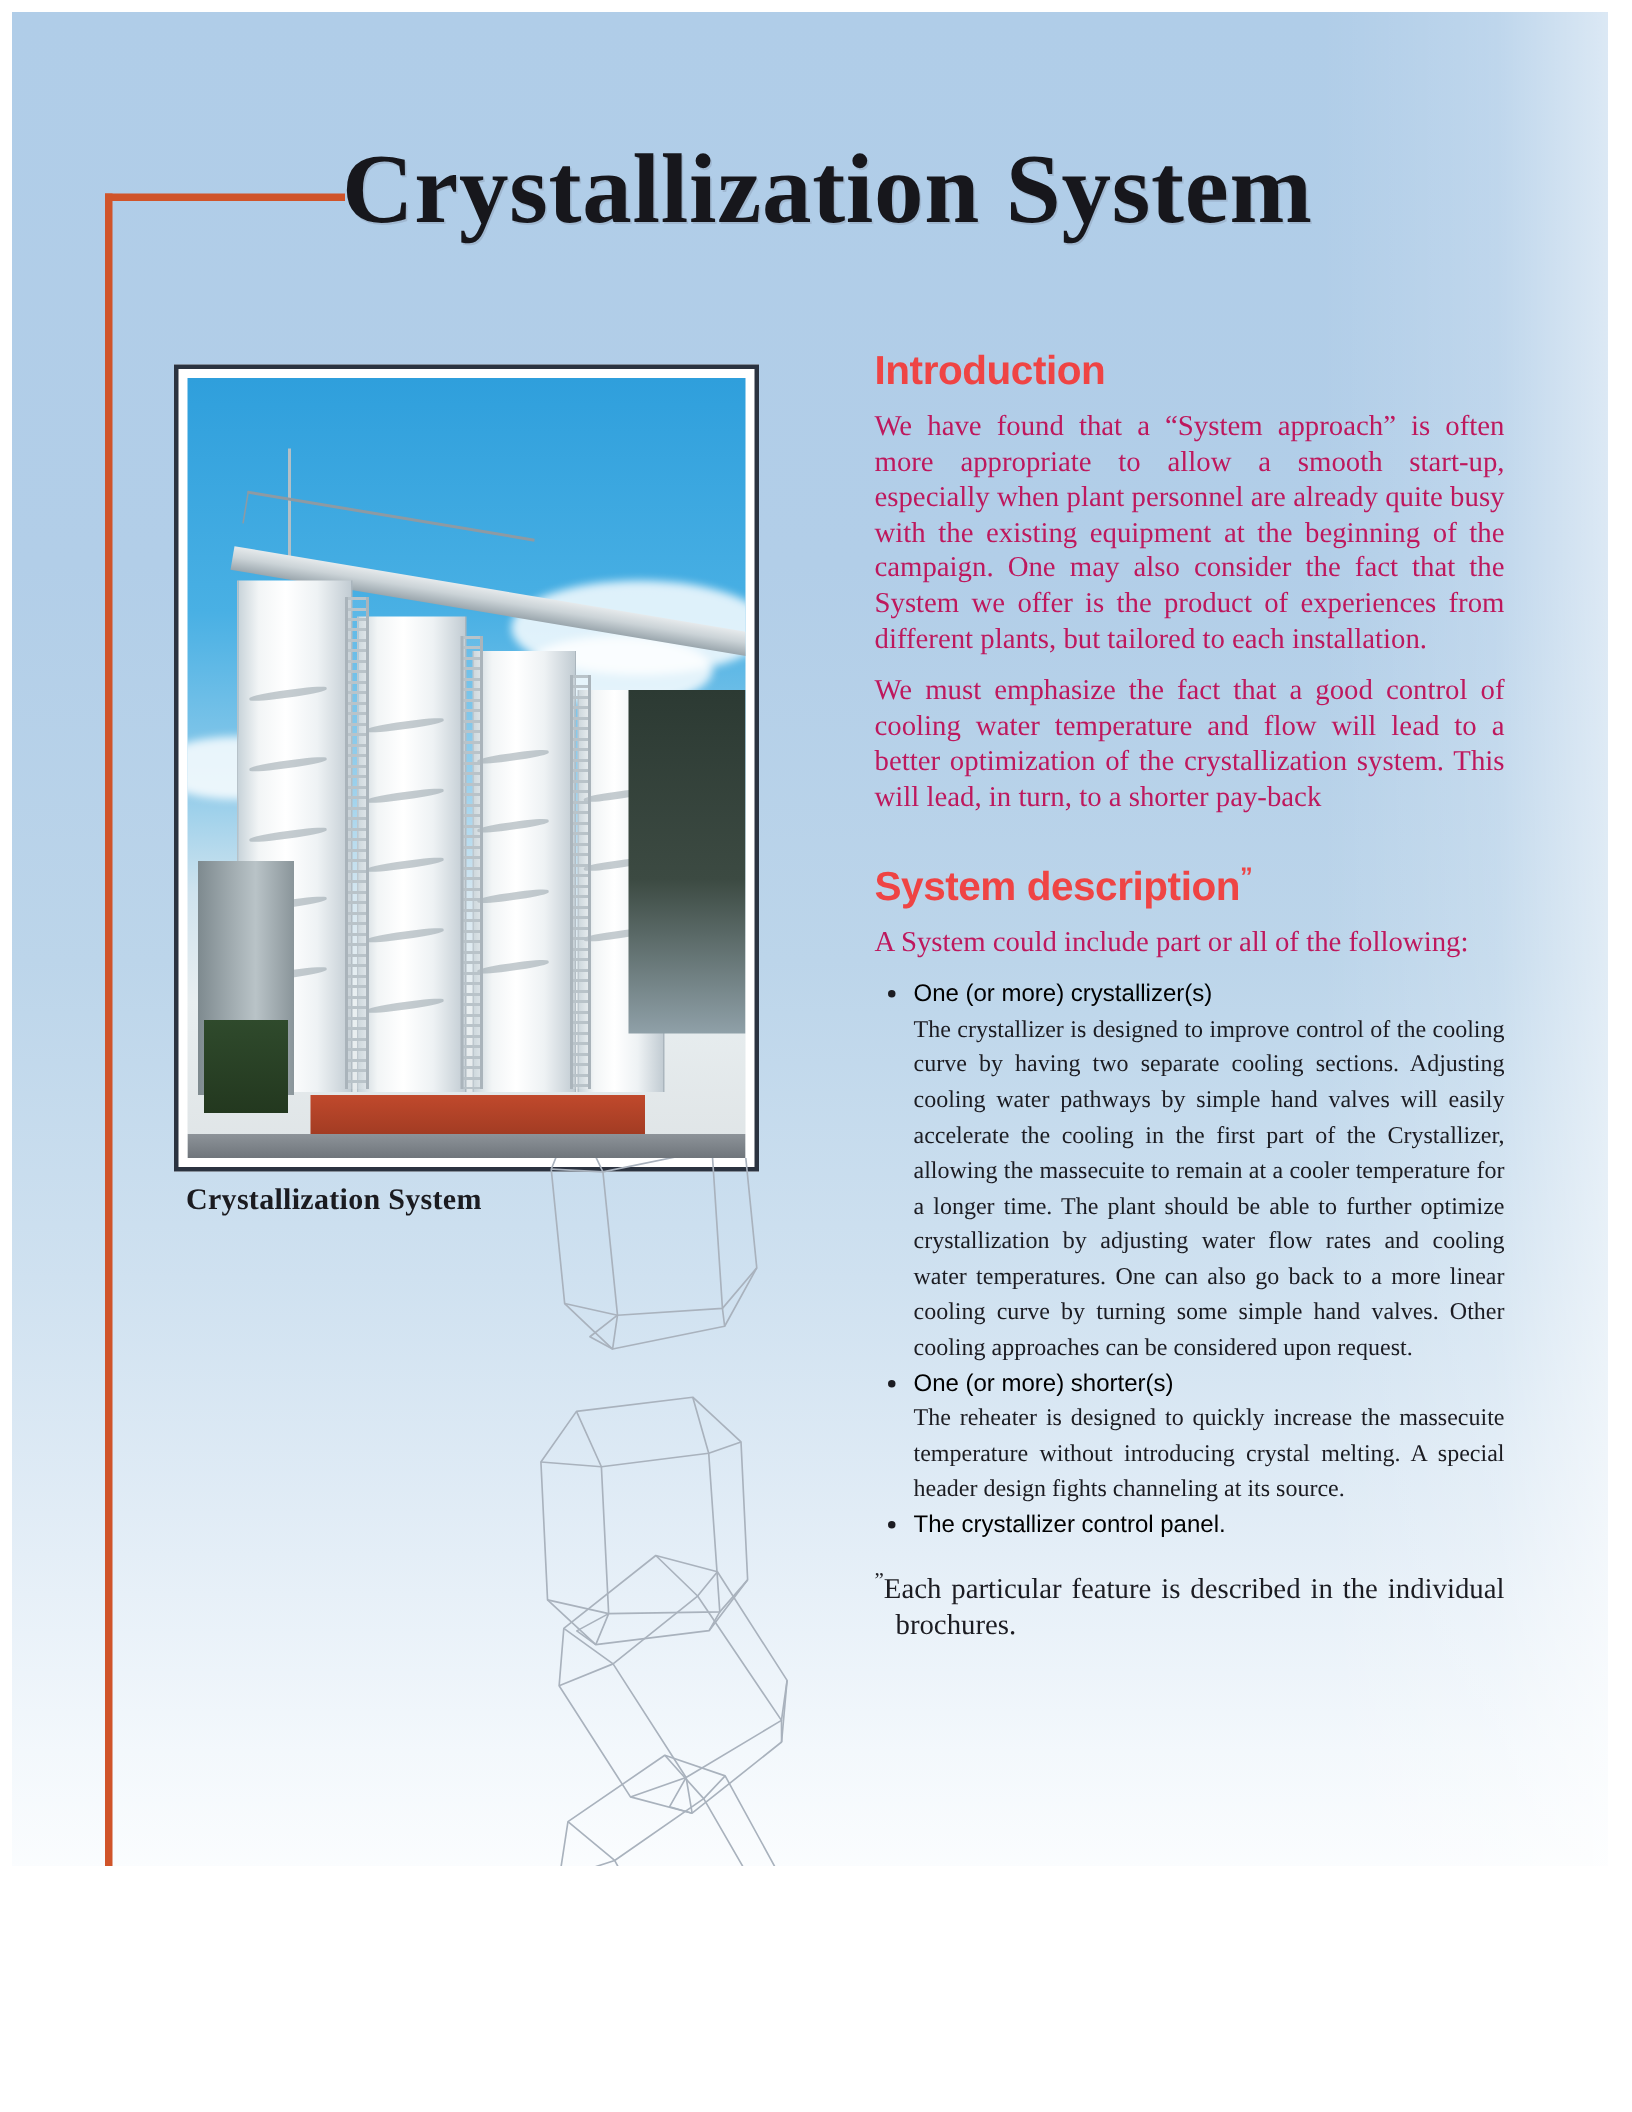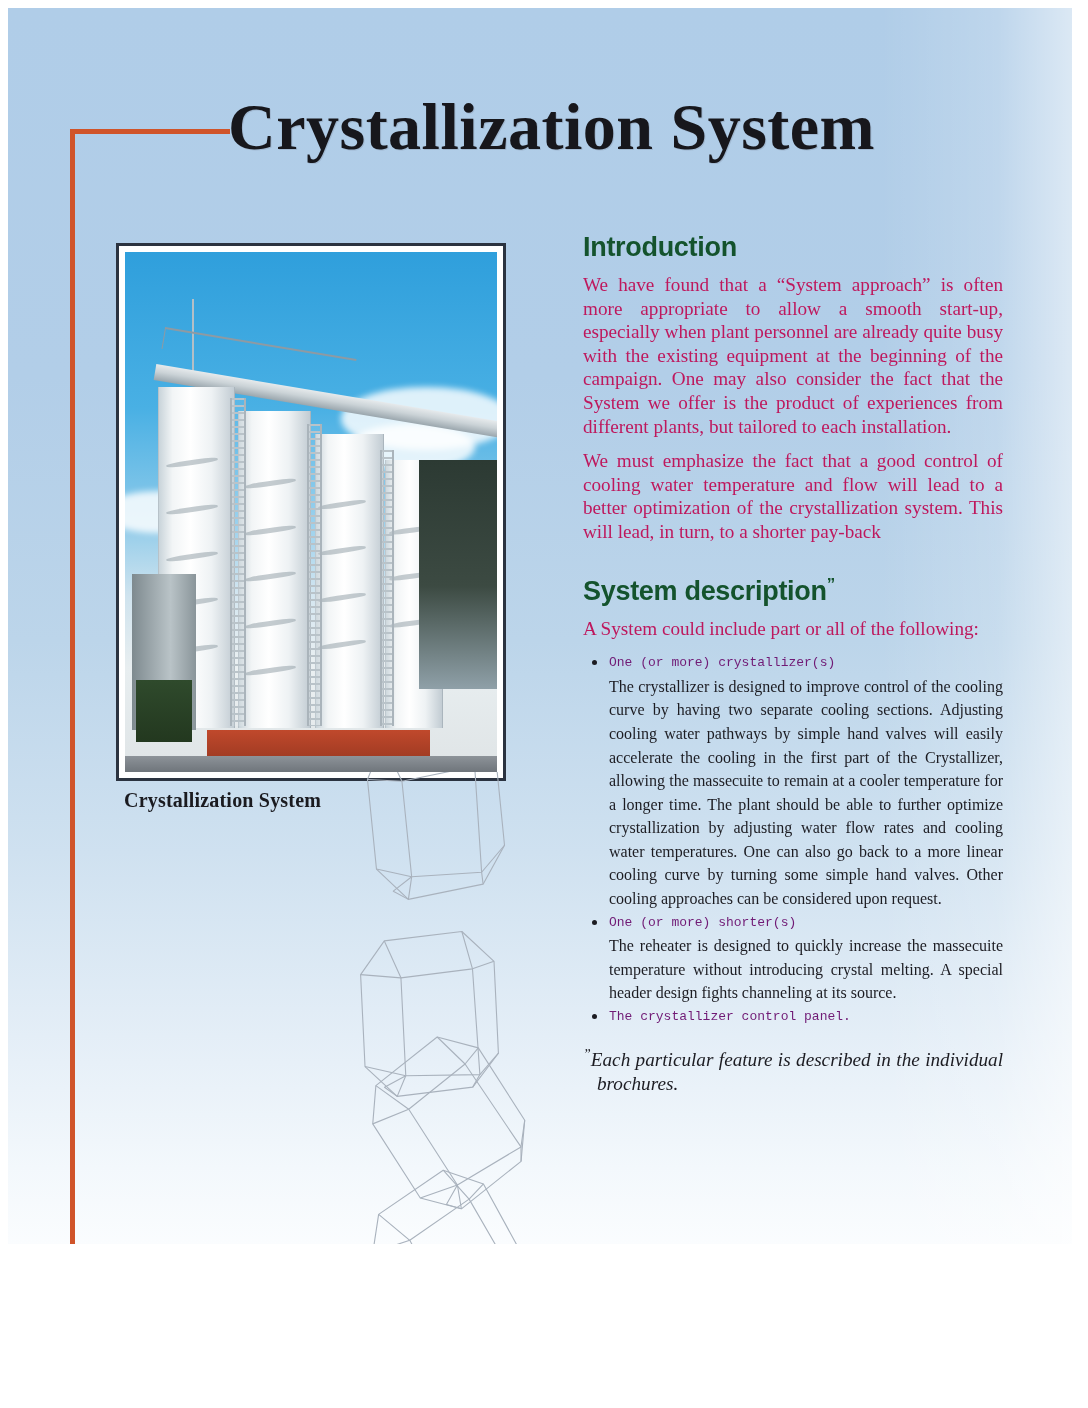--- a/index.html
+++ b/index.html
@@ -224,21 +224,21 @@
     left: 583px;
     top: 232px;
     width: 420px;
   }
   h2.sec {
     margin: 0 0 10px 0;
     font-family: "Liberation Sans", sans-serif;
     font-weight: bold;
     font-size: 27px;
     letter-spacing: -0.3px;
-    color: #14532d;
+    color: #ef4444;
   }
   h2.sec .mark {
     font-size: 17px;
     vertical-align: super;
     letter-spacing: 0;
   }
   p.body {
     margin: 0 0 11px 0;
     font-family: "Liberation Serif", serif;
     font-size: 19.2px;
@@ -262,43 +262,42 @@
   ul.bullets > li .dot {
     position: absolute;
     left: 9px;
     top: 9px;
     width: 5px;
     height: 5px;
     background: #1c1c22;
     border-radius: 50%;
   }
   .b-head {
-    font-family: Liberation Mono, monospace;
-    font-size: 13px;
+    font-family: Liberation Sans, sans-serif;
+    font-size: 16px;
     line-height: 23.6px;
-    color: #701a75;
+    color: #000000;
   }
   .b-body {
     font-family: "Liberation Serif", serif;
     font-size: 16px;
     line-height: 23.6px;
     color: #1c1c22;
     text-align: justify;
     text-justify: inter-word;
   }
   p.footnote {
     margin: 14px 0 0 0;
     font-family: "Liberation Serif", serif;
     font-size: 19.2px;
     line-height: 23.6px;
     color: #1c1c22;
     text-align: justify;
     padding-left: 14px;
     text-indent: -14px;
-    font-style: italic;
   }
   p.footnote .mark {
     font-size: 14px;
     vertical-align: super;
   }
 
   
   #logo {
     position: absolute;
     left: 145px;

